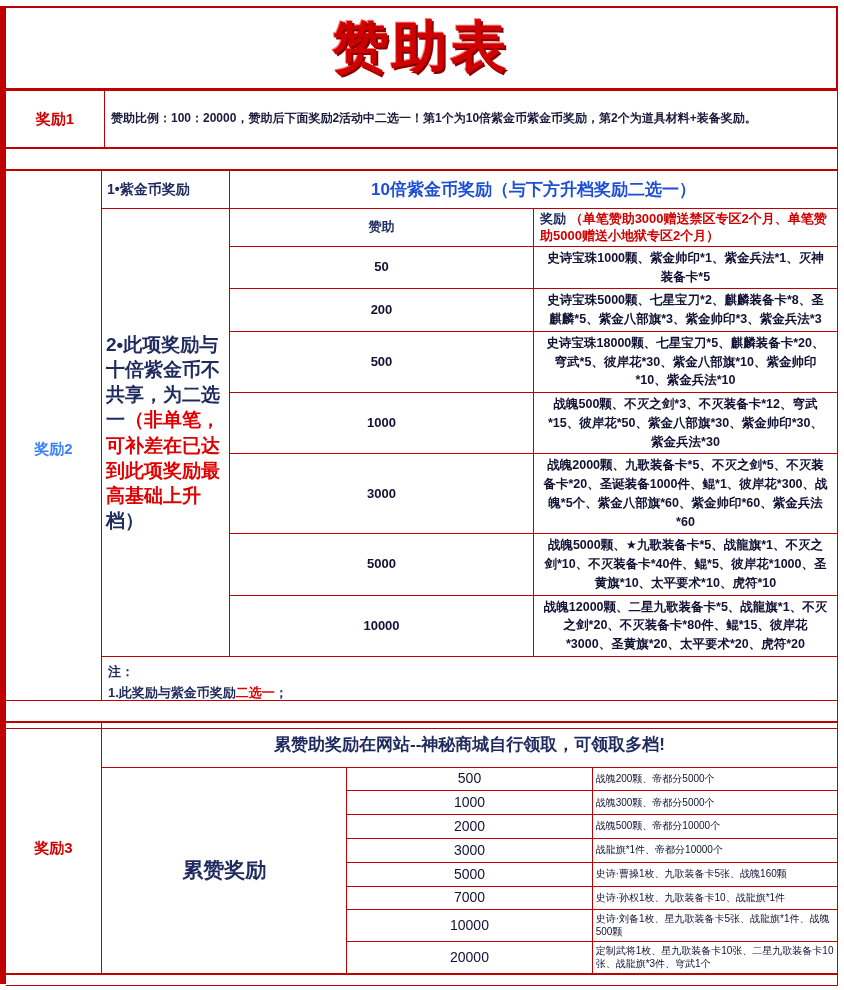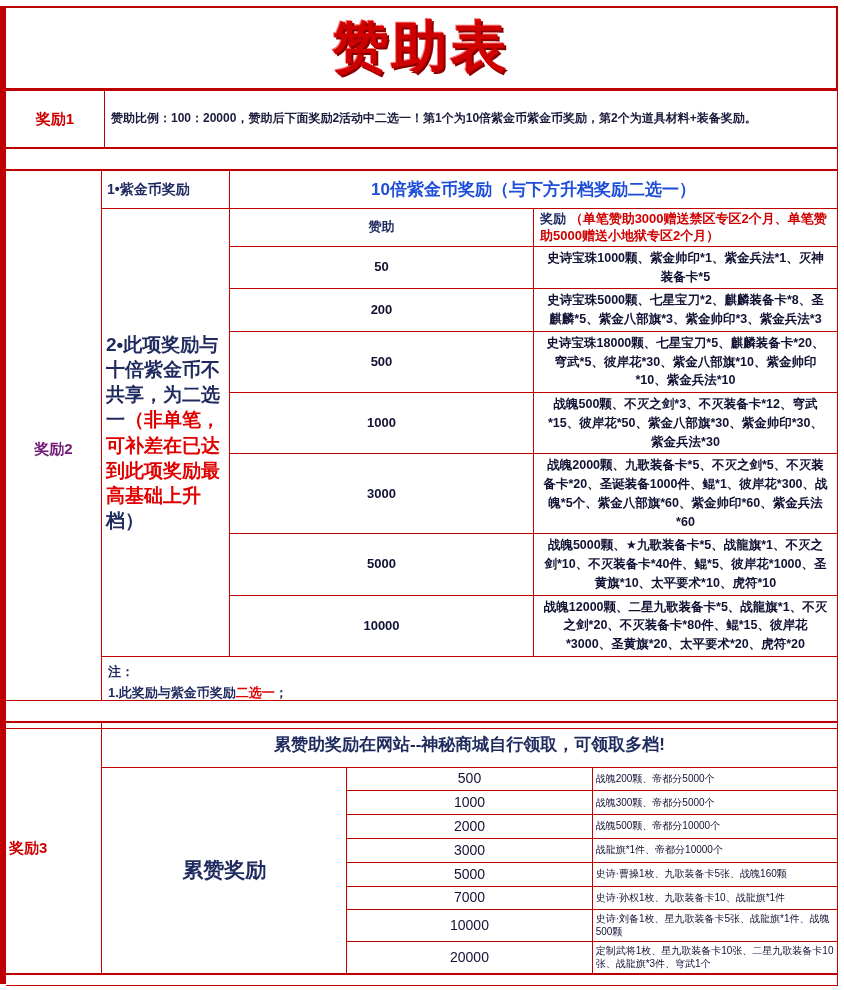--- a/index.html
+++ b/index.html
@@ -117,21 +117,21 @@
     width: 832px;
     height: 530px;
     box-sizing: border-box;
   }
   .sec2 table { height: 530px; }
   .c-lbl   { width: 89px; }
   .c-sub   { width: 119px; }
   .c-amt   { width: 71px; }
   .sec2 .lbl {
     text-align: center;
-    color: #701a75;
+    color: #3b82f6;
     font-size: 15px;
     border-left: none;
   }
   .sub-title-1 {
     text-align: left;
     font-size: 14px;
     color: #1f2a5e;
     padding-left: 5px;
   }
   .sub-title-2 {
@@ -187,21 +187,21 @@
     position: absolute;
     left: 6px;
     top: 722px;
     width: 832px;
     height: 252px;
     box-sizing: border-box;
   }
   .sec3 table { height: 252px; }
   .sec3 .lbl {
     width: 89px;
-    text-align: left;
+    text-align: center;
     color: #cf0000;
     font-size: 15px;
     border-left: none;
   }
   .sec3 .namecell {
     width: 113px;
     text-align: center;
     font-size: 21px;
     color: #1f2a5e;
   }

